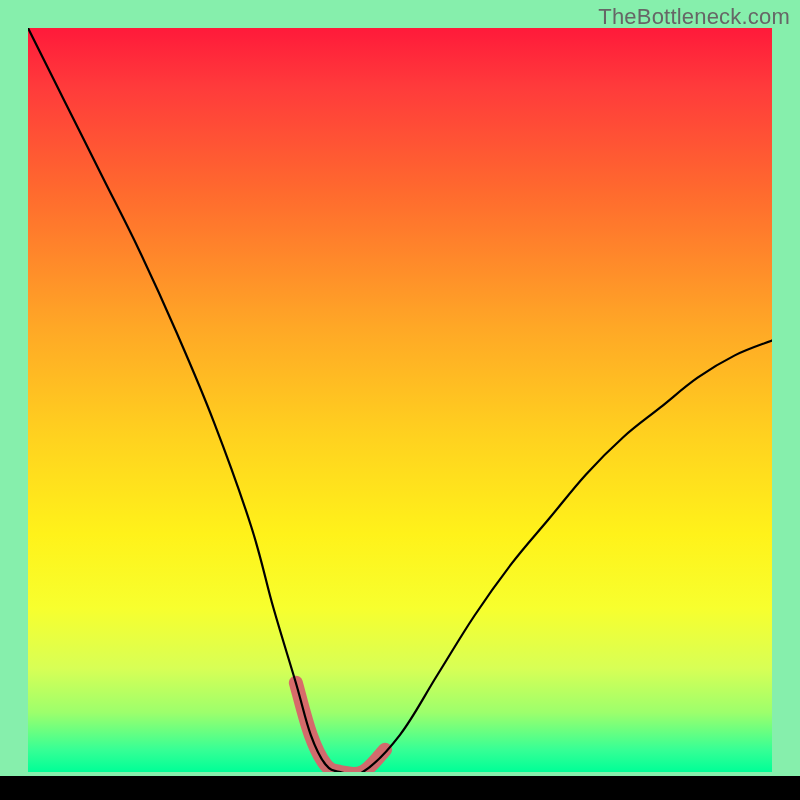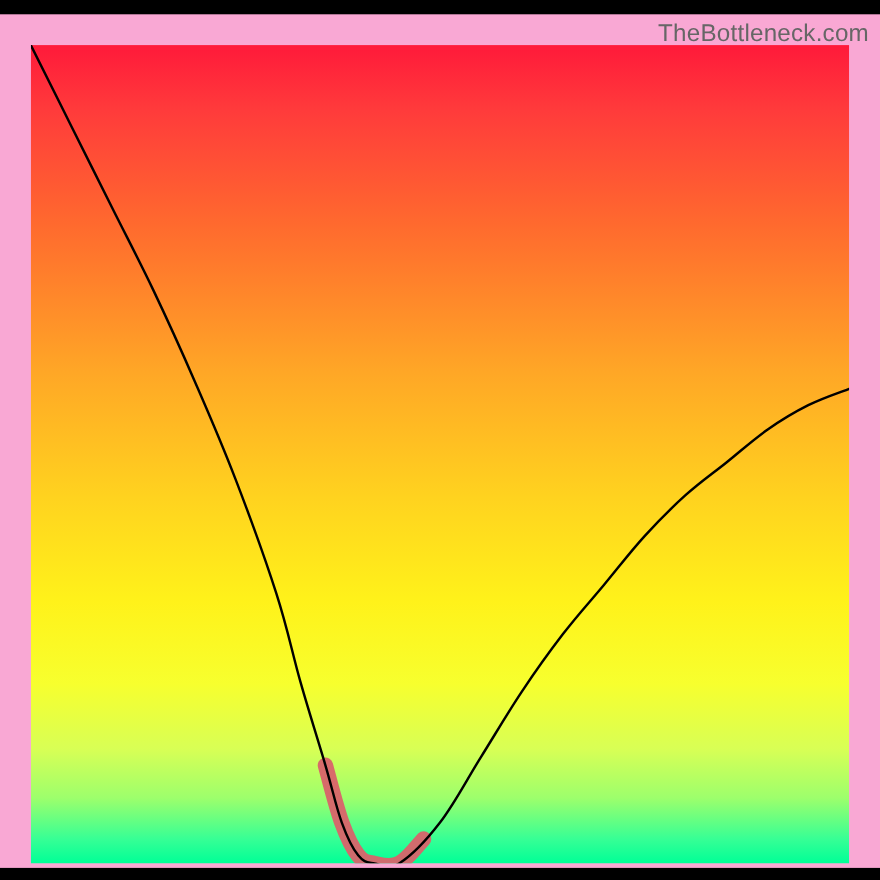--- a/index.html
+++ b/index.html
@@ -6,25 +6,25 @@
     margin: 0;
     padding: 0;
     width: 800px;
     height: 800px;
     background: #000;
     position: relative;
     font-family: Arial, sans-serif;
   }
   .frame {
     position: absolute;
-    top: 13px;
+    top: 0;
     left: 0;
     width: 800px;
     height: 776px;
-    background: #f9a8d4;
+    background: #86efac;
   }
   .plot-area {
     position: absolute;
     top: 28px;
     left: 28px;
     width: 744px;
     height: 744px;
     overflow: hidden;
   }
   .gradient {

